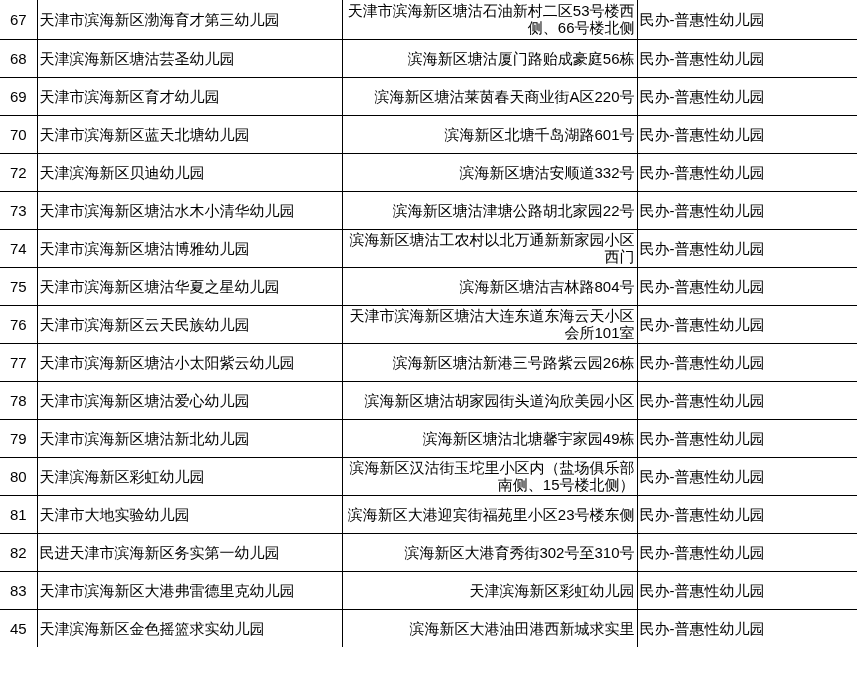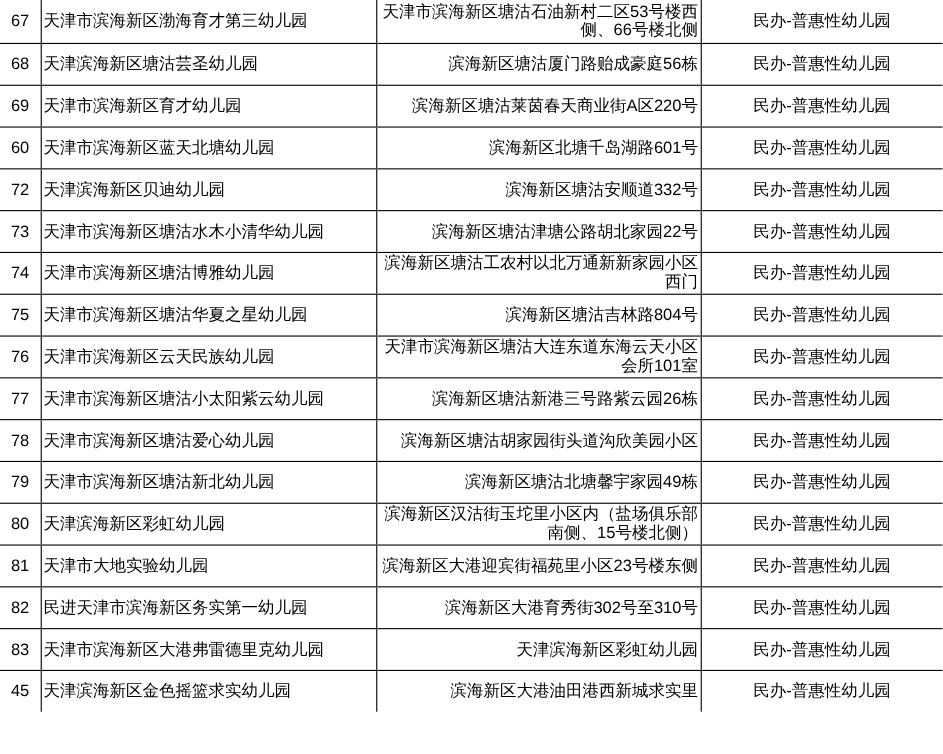--- a/index.html
+++ b/index.html
@@ -48,21 +48,21 @@
     padding: 0;
   }
   td.name {
     text-align: left;
   }
   td.address {
     text-align: right;
     margin-top: 12px;
   }
   td.type {
-    text-align: center;
+    text-align: left;
   }
 </style>
 </head>
 <body>
 
 <table class="kg-table">
   <colgroup>
     <col style="width:37px">
     <col style="width:305px">
     <col style="width:295px">
@@ -81,21 +81,21 @@
         <td class="address">滨海新区塘沽厦门路贻成豪庭56栋</td>
         <td class="type">民办-普惠性幼儿园</td>
       </tr>
       <tr>
         <td class="no">69</td>
         <td class="name">天津市滨海新区育才幼儿园</td>
         <td class="address">滨海新区塘沽莱茵春天商业街A区220号</td>
         <td class="type">民办-普惠性幼儿园</td>
       </tr>
       <tr>
-        <td class="no">60</td>
+        <td class="no">70</td>
         <td class="name">天津市滨海新区蓝天北塘幼儿园</td>
         <td class="address">滨海新区北塘千岛湖路601号</td>
         <td class="type">民办-普惠性幼儿园</td>
       </tr>
       <tr>
         <td class="no">72</td>
         <td class="name">天津滨海新区贝迪幼儿园</td>
         <td class="address">滨海新区塘沽安顺道332号</td>
         <td class="type">民办-普惠性幼儿园</td>
       </tr>

